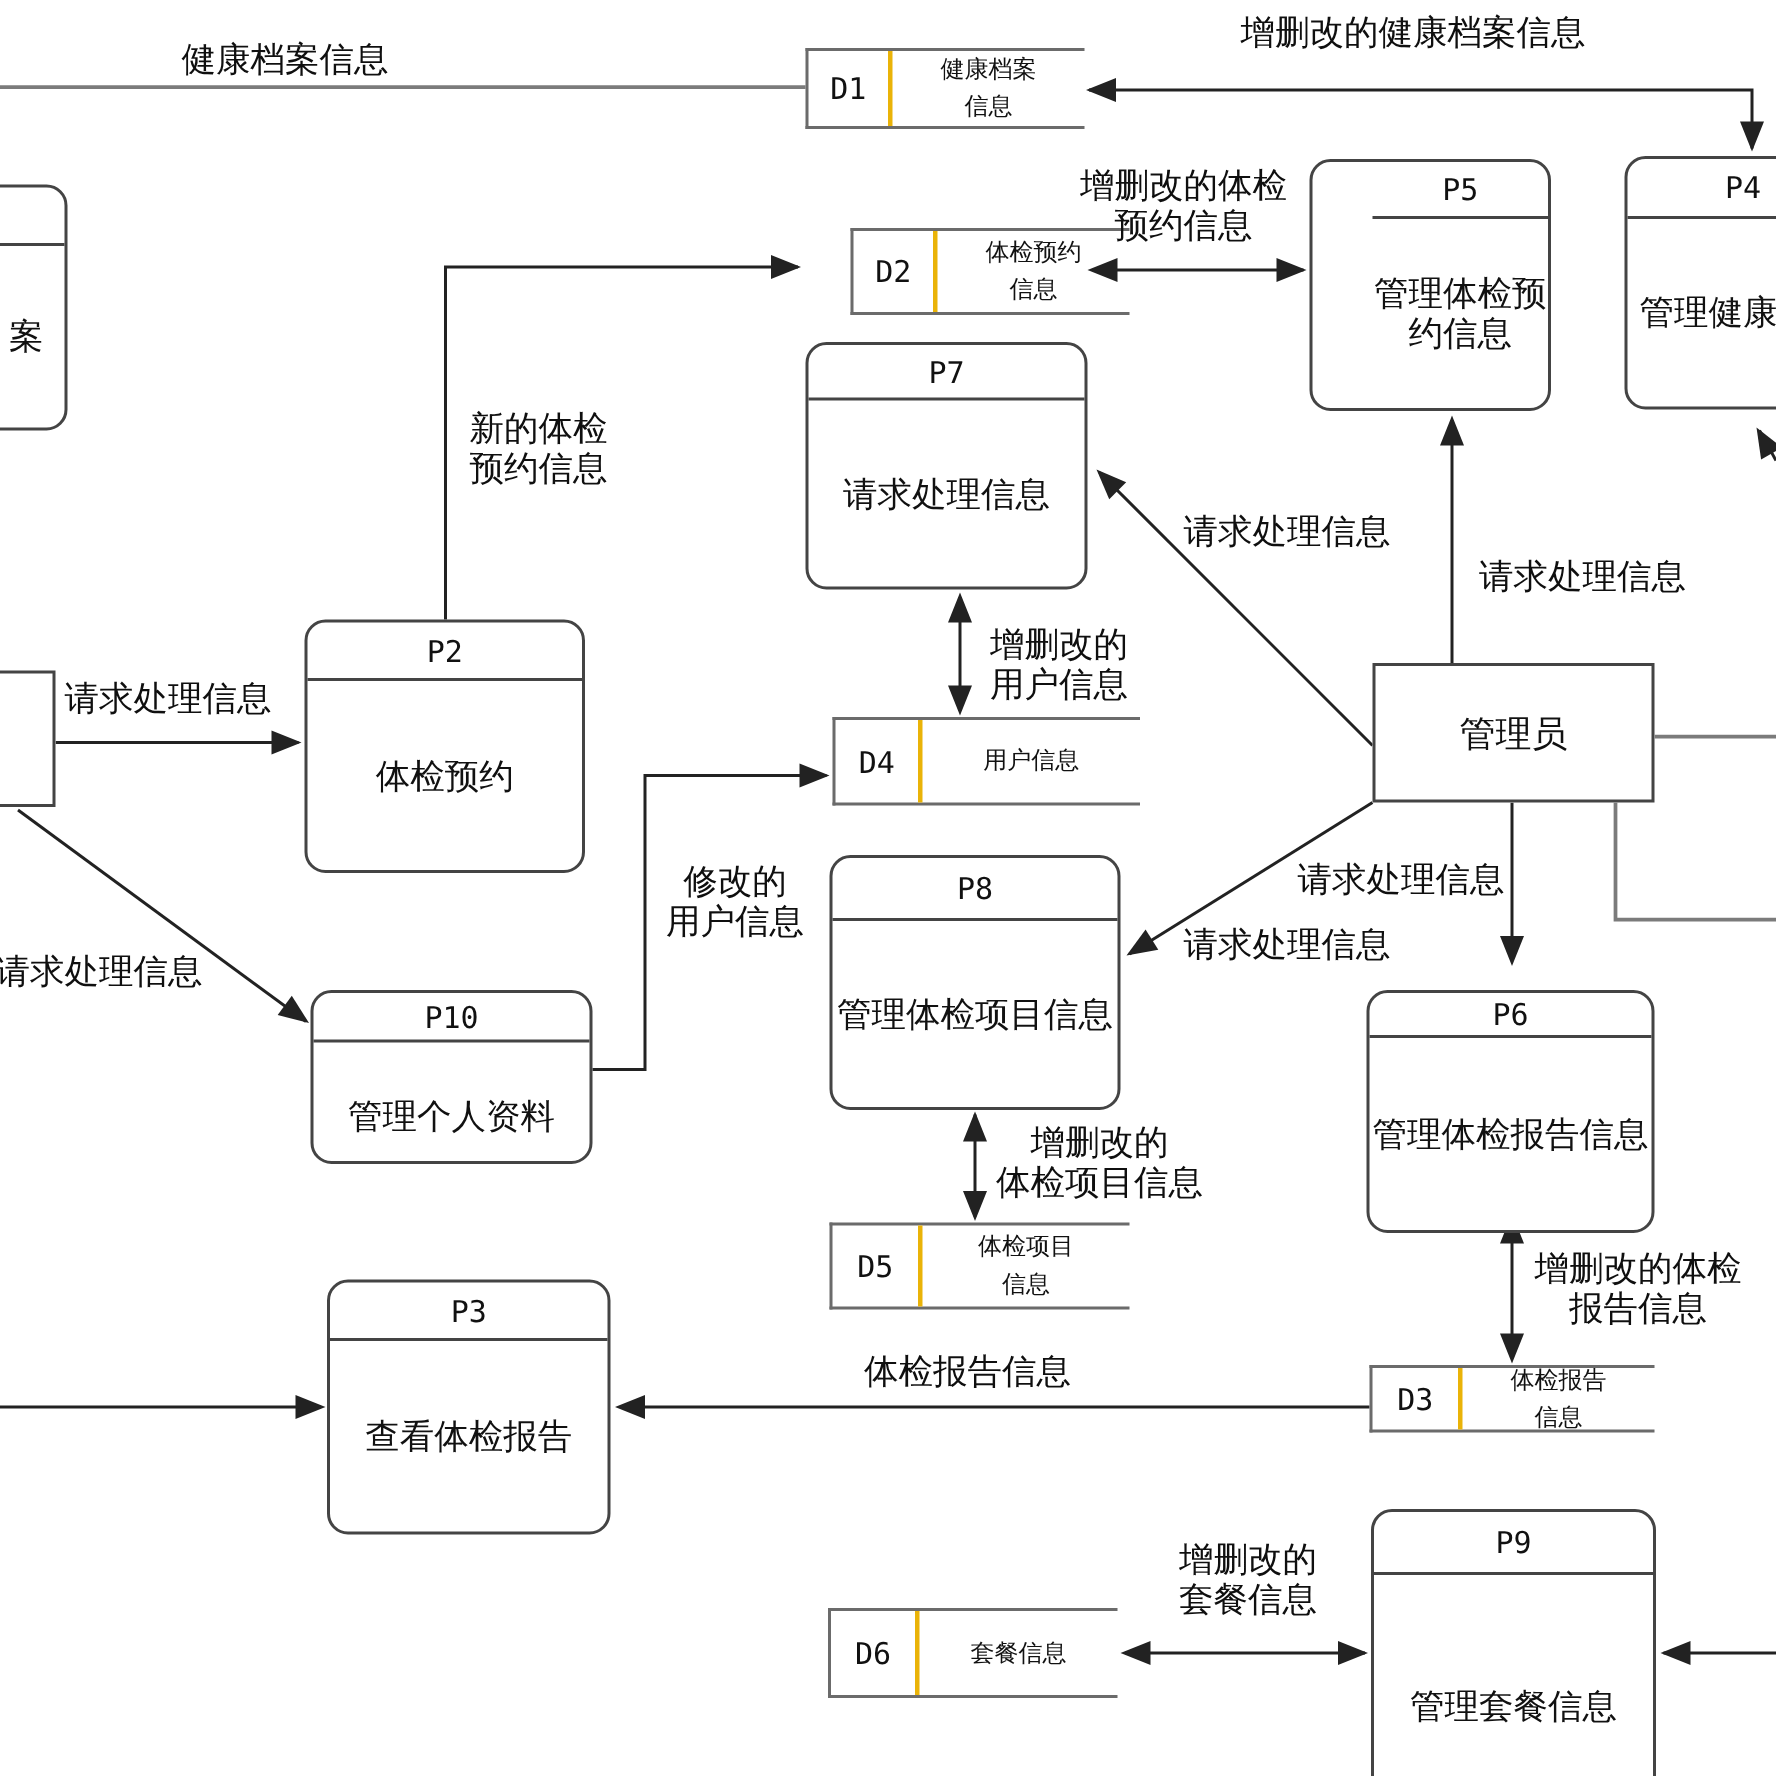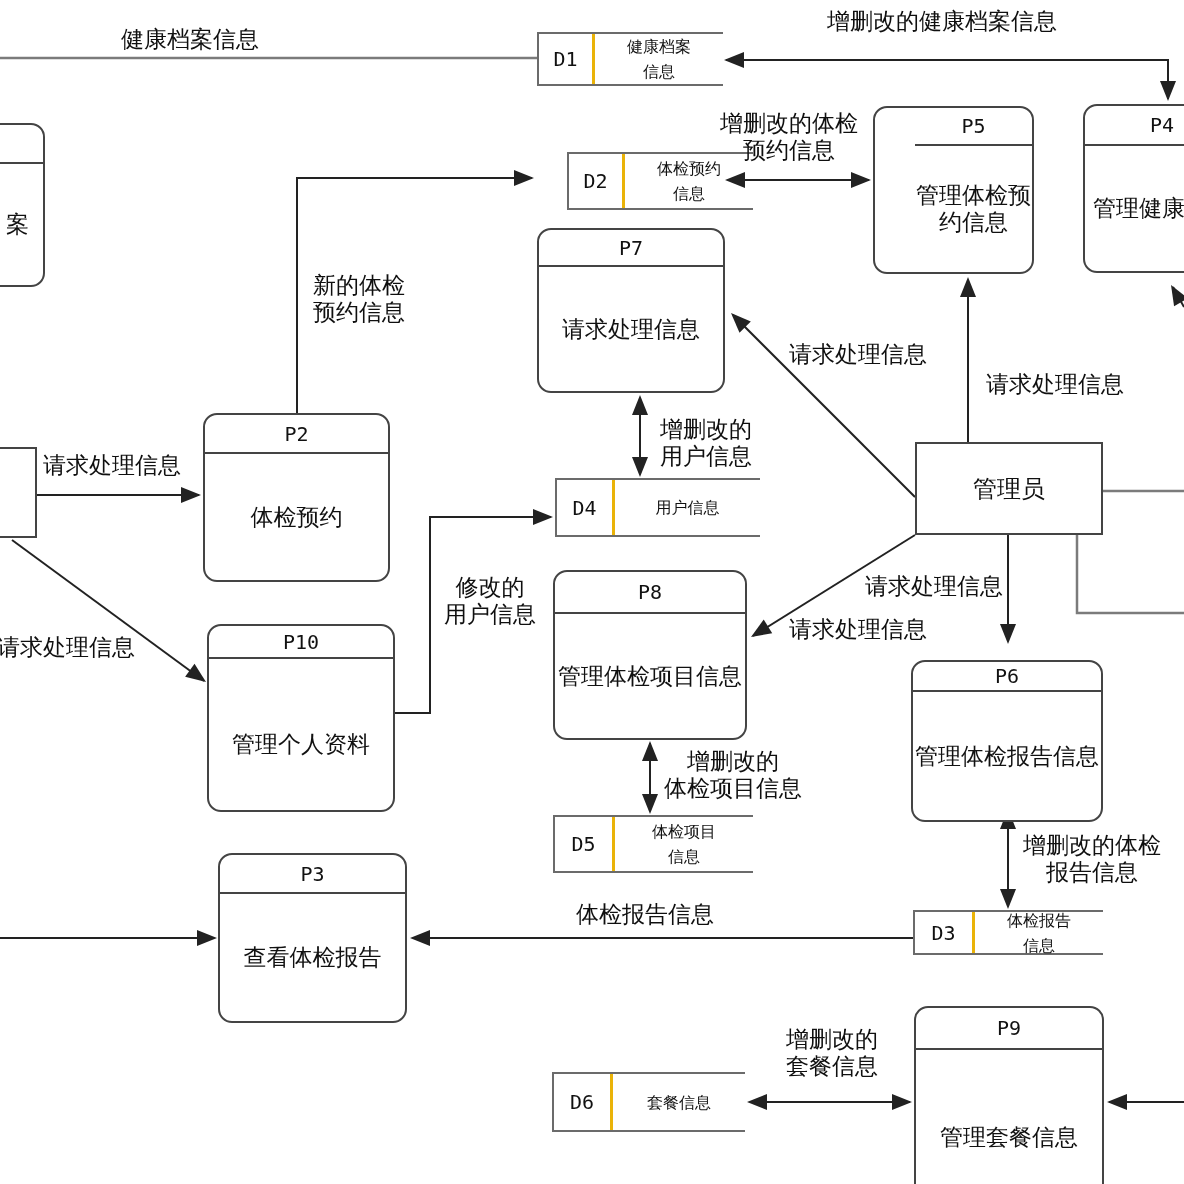--- a/index.html
+++ b/index.html
@@ -88,21 +88,21 @@
   <div class="proc" style="left:-150px;top:123px;width:195px;height:164px;">
     <div class="proc-title" style="height:37px;"></div>
     <div class="proc-body" style="justify-content:flex-end;padding-right:14px;">案</div>
   </div>
 
   <div class="proc" style="left:203px;top:413px;width:187px;height:169px;">
     <div class="proc-title" style="height:37px;">P2</div>
     <div class="proc-body">体检预约</div>
   </div>
 
-  <div class="proc" style="left:207px;top:624px;width:188px;height:188px;gap:20px;">
+  <div class="proc" style="left:207px;top:660px;width:188px;height:116px;gap:20px;">
     <div class="proc-title" style="height:31px;">P10</div>
     <div class="proc-body">管理个人资料</div>
   </div>
 
   <div class="proc" style="left:218px;top:853px;width:189px;height:170px;">
     <div class="proc-title" style="height:37px;">P3</div>
     <div class="proc-body">查看体检报告</div>
   </div>
 
   <div class="proc" style="left:537px;top:228px;width:188px;height:165px;">

